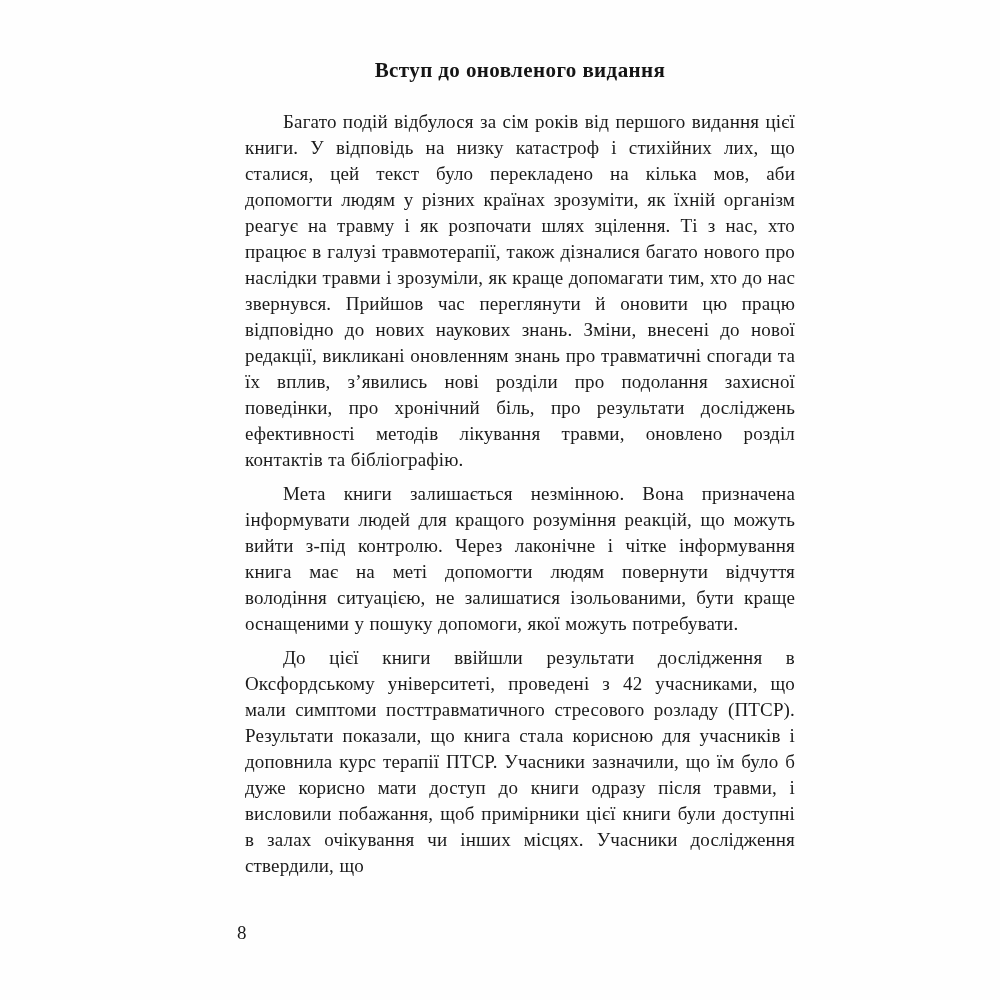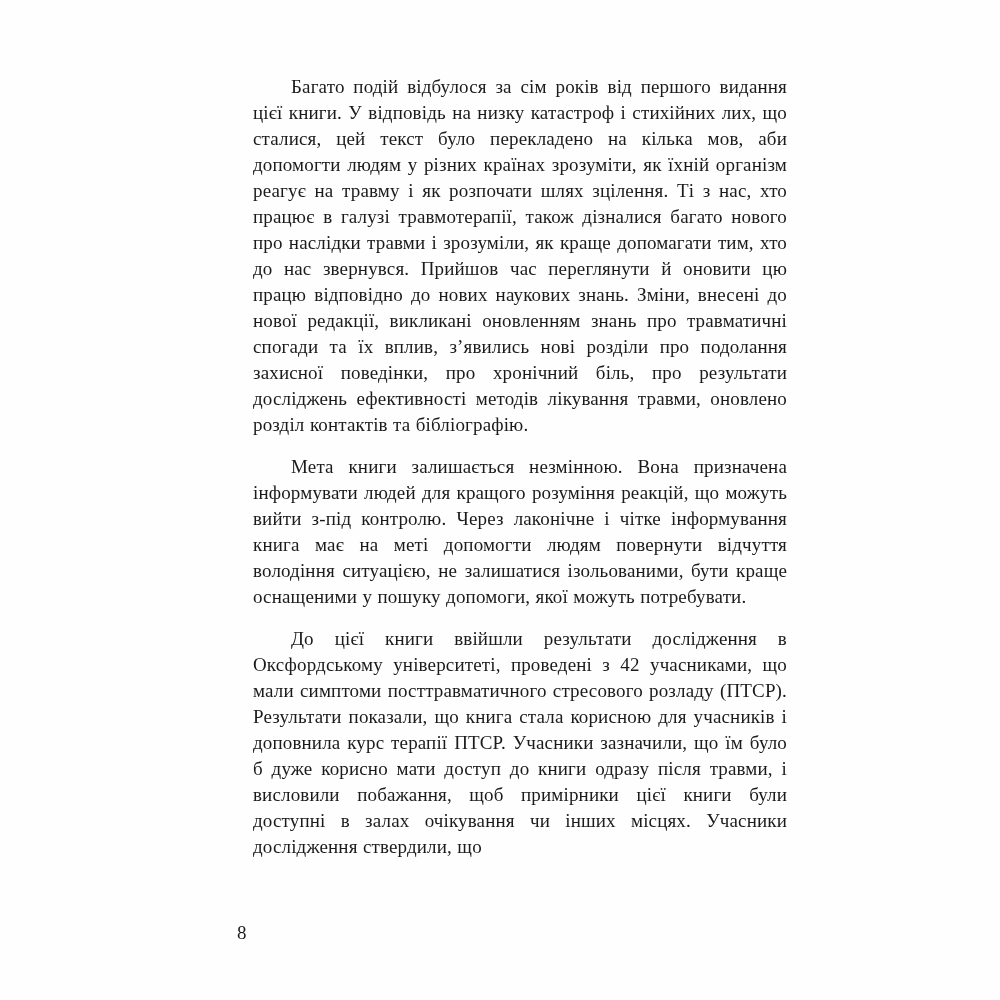--- a/index.html
+++ b/index.html
@@ -35,35 +35,36 @@
     text-align: center;
     letter-spacing: 0.4px;
     margin: 0 0 26px 0;
     color: #151515;
   }
   .body-paragraph {
     font-size: 19px;
     line-height: 26px;
     text-align: justify;
     text-indent: 38px;
-    margin: 16px;
+    margin: 8px;
     letter-spacing: 0.15px;
     word-spacing: 0.5px;
   }
   .page-number {
     position: absolute;
     left: 237px;
     top: 922px;
     font-size: 19px;
     color: #1b1b1b;
   }
 </style>
 </head>
 <body>
 
 <div class="scan-page">
   <div class="content-column">
+    <h1 class="chapter-title">Вступ до оновленого видання</h1>
     <p class="body-paragraph">Багато подій відбулося за сім років від першого видання цієї книги. У відповідь на низку катастроф і стихійних лих, що сталися, цей текст було перекладено на кілька мов, аби допомогти людям у різних країнах зрозуміти, як їхній організм реагує на травму і як розпочати шлях зцілення. Ті з нас, хто працює в галузі травмотерапії, також дізналися багато нового про наслідки травми і зрозуміли, як краще допомагати тим, хто до нас звернувся. Прийшов час переглянути й оновити цю працю відповідно до нових наукових знань. Зміни, внесені до нової редакції, викликані оновленням знань про травматичні спогади та їх вплив, з’явились нові розділи про подолання захисної поведінки, про хронічний біль, про результати досліджень ефективності методів лікування травми, оновлено розділ контактів та бібліографію.</p>
     <p class="body-paragraph">Мета книги залишається незмінною. Вона призначена інформувати людей для кращого розуміння реакцій, що можуть вийти з-під контролю. Через лаконічне і чітке інформування книга має на меті допомогти людям повернути відчуття володіння ситуацією, не залишатися ізольованими, бути краще оснащеними у пошуку допомоги, якої можуть потребувати.</p>
     <p class="body-paragraph">До цієї книги ввійшли результати дослідження в Оксфордському університеті, проведені з 42 учасниками, що мали симптоми посттравматичного стресового розладу (ПТСР). Результати показали, що книга стала корисною для учасників і доповнила курс терапії ПТСР. Учасники зазначили, що їм було б дуже корисно мати доступ до книги одразу після травми, і висловили побажання, щоб примірники цієї книги були доступні в залах очікування чи інших місцях. Учасники дослідження ствердили, що</p>
   </div>
   <div class="page-number">8</div>
 </div>
 
 </body></html>

